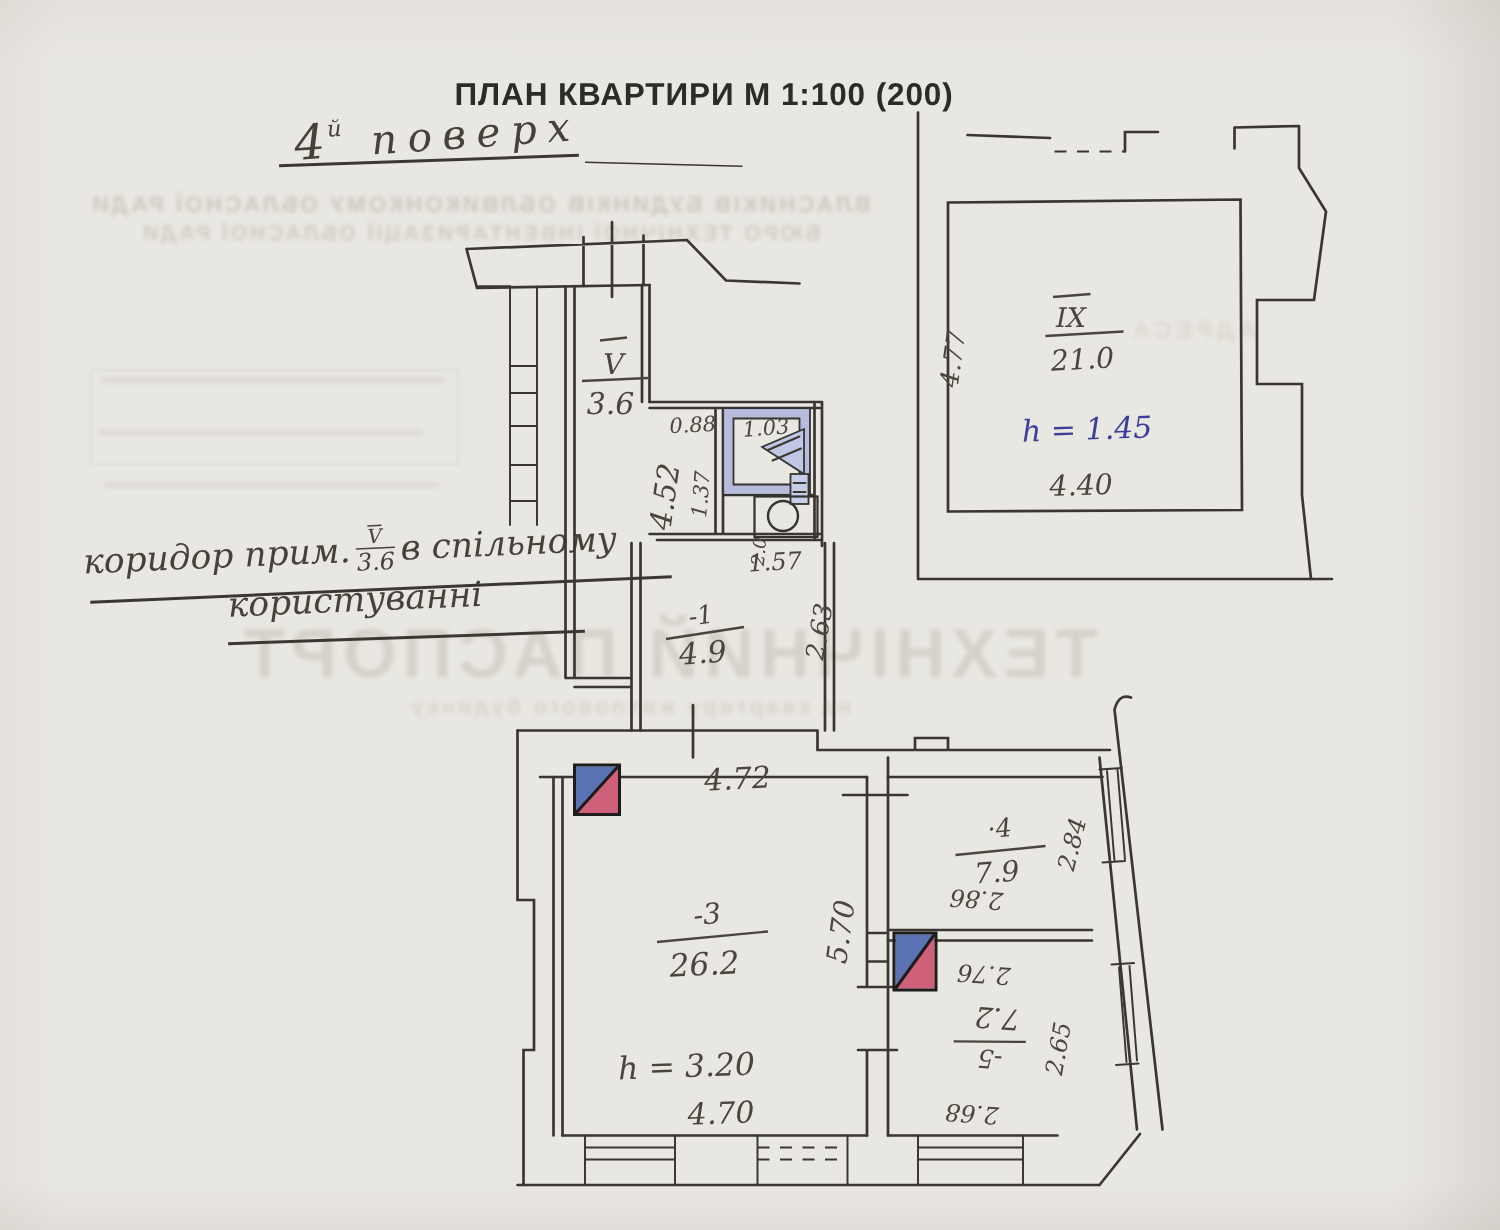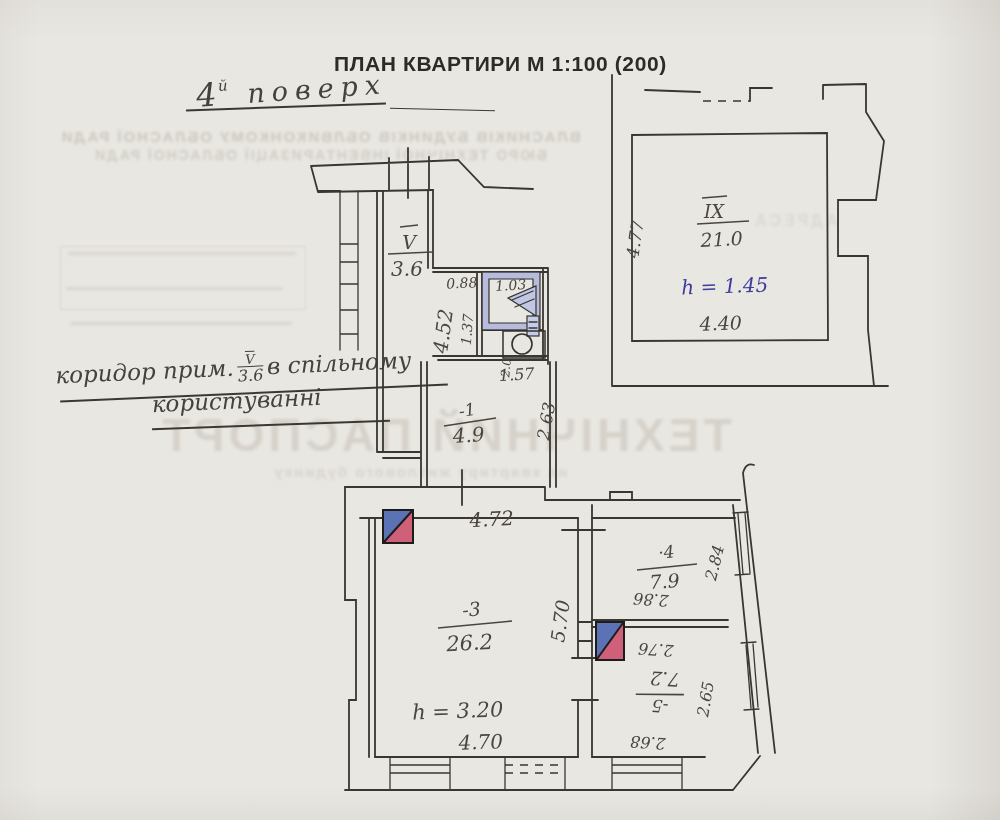--- a/index.html
+++ b/index.html
@@ -6,21 +6,21 @@
   .page{
     position:relative; width:1000px; height:820px; overflow:hidden;
     background:#e9e7e2;
     background-image:
       linear-gradient(90deg, rgba(120,110,95,0.05) 0%, rgba(0,0,0,0) 4%, rgba(0,0,0,0) 93%, rgba(90,80,70,0.10) 100%),
       linear-gradient(180deg, rgba(120,110,95,0.05) 0%, rgba(0,0,0,0) 5%, rgba(0,0,0,0) 96%, rgba(90,80,70,0.06) 100%);
     font-family:"Liberation Sans", sans-serif;
   }
   .title{
     position:absolute; left:303px; top:52px; font-size:21px; font-weight:700;
-    color:#2d2b27; letter-spacing:0.6px; white-space:nowrap;margin-left:31px;
+    color:#2d2b27; letter-spacing:0.6px; white-space:nowrap;
   }
   
   .hwtxt{ font-family:"DejaVu Serif", serif; font-style:italic; color:#45413b; }
   .floor-note{ position:absolute; left:196px; top:70px; transform:rotate(-4deg); white-space:nowrap;}
   .floor-note .num{ font-size:32px; }
   .floor-note .sup{ font-size:15px; vertical-align:14px; margin-left:2px;}
   .floor-note .word{ font-size:27px; letter-spacing:7px; margin-left:14px;}
   .uline{ position:absolute; border-top:2px solid #3b3833; }
   .shared-note{ position:absolute; left:56px; top:350px; width:430px; transform:rotate(-2.5deg);
     font-size:23px; line-height:1.45; white-space:nowrap;}

